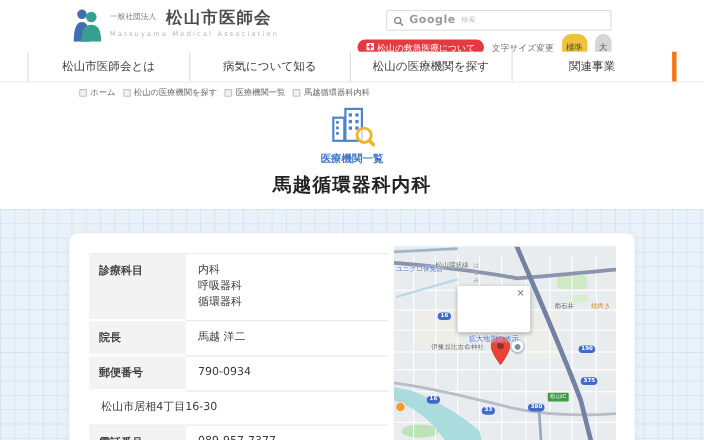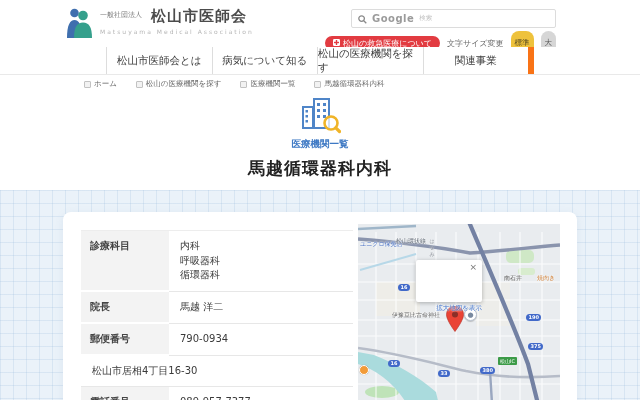--- a/index.html
+++ b/index.html
@@ -20,27 +20,27 @@
 
   .header-row2 { position:absolute; right:84px; top:31px; display:flex; align-items:center; gap:7px;padding-left:32px; }
   .emg-btn { background:#e23b41; color:#fff; font-size:8px; border-radius:8px; height:14px; display:flex; align-items:center; gap:3px; padding:0 8px; cursor:pointer; white-space:nowrap; }
   .fs-label { font-size:8px; color:#6b6b6b; }
   .fs-pill { height:24px; min-width:14px; border-radius:8px; font-size:7.5px; display:flex; align-items:center; justify-content:center; padding:0 4px; cursor:pointer; color:#554a22; }
   .fs-std { background:#eec23c; }
   .fs-lg  { background:#d6d6d6; color:#555; }
 
   
   .nav { position:absolute; top:47px; left:0; right:0; height:28px; background:#fff; border-bottom:1px solid #e9e9e9; }
-  .nav-inner { width:428px; margin:0 auto; height:100%; display:flex; }
+  .nav-inner { width:590px; margin:0 auto; height:100%; display:flex; }
   .nav-item { flex:1 1 0; display:flex; align-items:center; justify-content:center; font-size:10.5px; color:#3d3d3d; border-left:1px solid #ddd; cursor:pointer; }
-  .nav-item:last-child { border-right:6px solid #f97316; }
+  .nav-item:last-child { border-right:4px solid #f97316; }
 
   
   .crumbs { position:absolute; top:79px; left:72px; display:flex; align-items:center; gap:7px; }
-  .crumb { display:flex; align-items:center; gap:3px; font-size:7.5px; color:#666; cursor:pointer;margin-left:12px; }
+  .crumb { display:flex; align-items:center; gap:3px; font-size:7.5px; color:#666; cursor:pointer; }
   .crumb-ic { width:7px; height:7px; border:1px solid #c2c2c2; border-radius:1px; background:#f2f2f2; display:inline-block; }
 
   
   .hero { position:absolute; top:94px; left:0; right:0; text-align:center; }
   .hero-icon { display:block; margin:0 auto; }
   .hero-cat { margin-top:4px; font-size:9.5px; color:#3e79c4; font-weight:bold; }
   .hero-title { margin-top:6px; font-size:17px; font-weight:bold; color:#222; letter-spacing:1px; }
 
   
   .bg-grid { position:absolute; top:190px; left:0; right:0; bottom:0; background-color:#eaf2f9;
@@ -59,21 +59,21 @@
   
   .map { position:relative; width:202px; height:212px; margin-top:-2px; overflow:hidden; background:#e9ecef; flex:none; cursor:grab; }
   .map svg.base { position:absolute; left:0; top:0; }
   .mlabel { position:absolute; font-size:6px; color:#555; white-space:nowrap; text-shadow:0 0 2px #fff,0 0 2px #fff; }
   .shield { position:absolute; background:#4169c9; color:#fff; font-size:5px; line-height:7px; height:7px; padding:0 2.5px; border-radius:4px; font-weight:bold; }
   .ic-label { position:absolute; background:#3c9b48; color:#fff; font-size:5px; line-height:8px; height:8px; padding:0 2px; border-radius:1px; }
   .poi-orange { position:absolute; width:10px; height:10px; border-radius:50%; background:#f29b38; border:1.5px solid #fff; box-shadow:0 0 1px rgba(0,0,0,.3); }
   .poi-circle { position:absolute; width:13px; height:13px; border-radius:50%; background:#fff; border:1px solid #b9c2cf; box-shadow:0 1px 1px rgba(0,0,0,.2); display:flex; align-items:center; justify-content:center; font-size:7px; color:#7a8aa0; }
   .iw { position:absolute; left:58px; top:36px; width:66px; height:42px; background:#fff; border-radius:2px; box-shadow:0 1px 4px rgba(0,0,0,.28); }
   .iw-close { position:absolute; right:5px; top:3px; font-size:9px; color:#757575; cursor:pointer; line-height:9px; }
-  .iw-link { position:absolute; left:0; right:0; bottom:-11px; text-align:right; font-size:6.5px; color:#3b6fc9; cursor:pointer; text-shadow:0 0 2px #fff,0 0 2px #fff; }
+  .iw-link { position:absolute; left:0; right:0; bottom:-11px; text-align:center; font-size:6.5px; color:#3b6fc9; cursor:pointer; text-shadow:0 0 2px #fff,0 0 2px #fff; }
   .pin { position:absolute; left:88px; top:82px; cursor:pointer; }
   .vlabel { position:absolute; left:71px; top:11px; font-size:5px; color:#8a8f98; writing-mode:vertical-rl; letter-spacing:1px; text-shadow:0 0 2px #fff; }
 </style>
 </head>
 <body>
 
 <div class="header">
   <div class="logo">
     <span>
       <svg width="27" height="31" viewBox="0 0 27 31">

